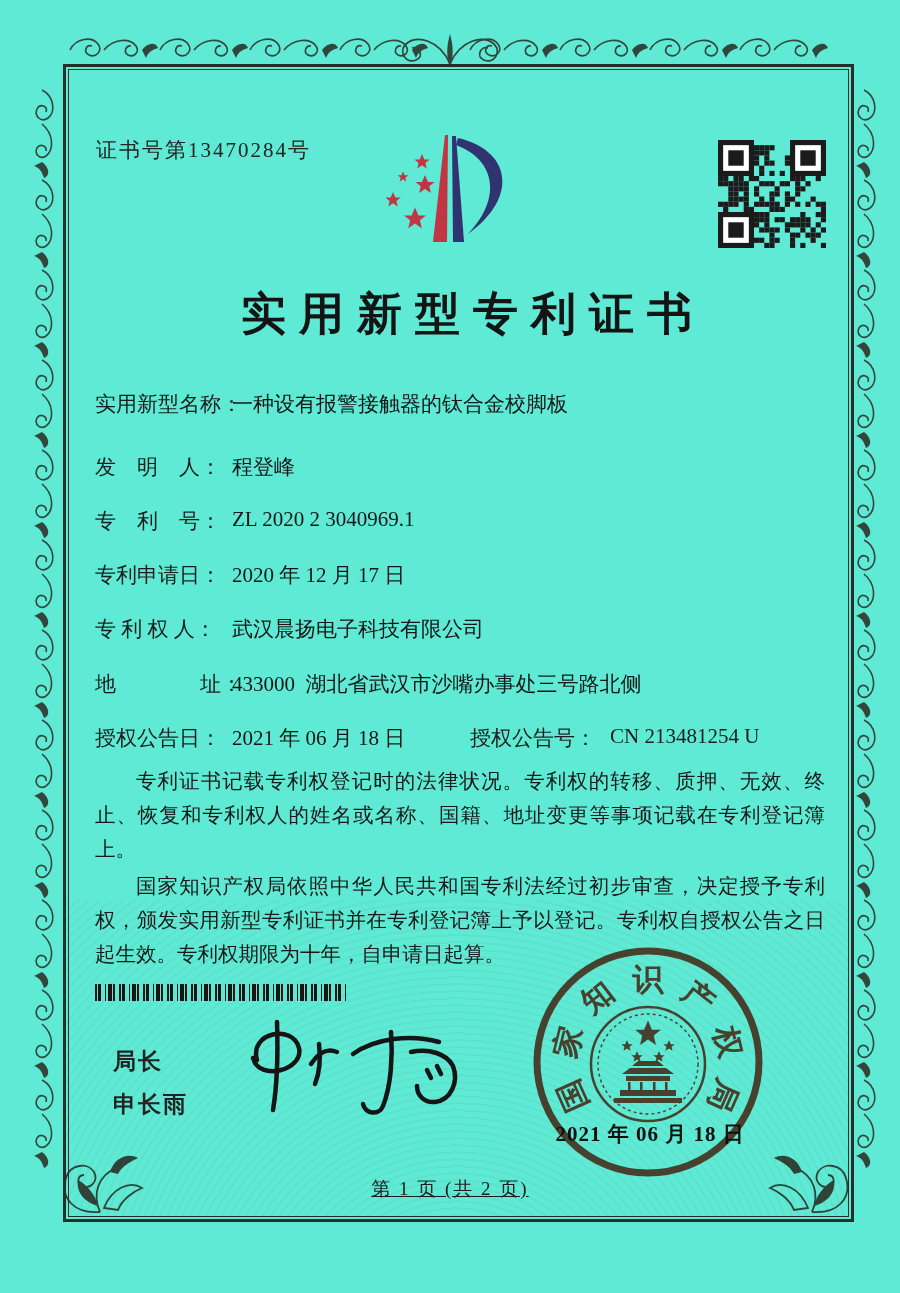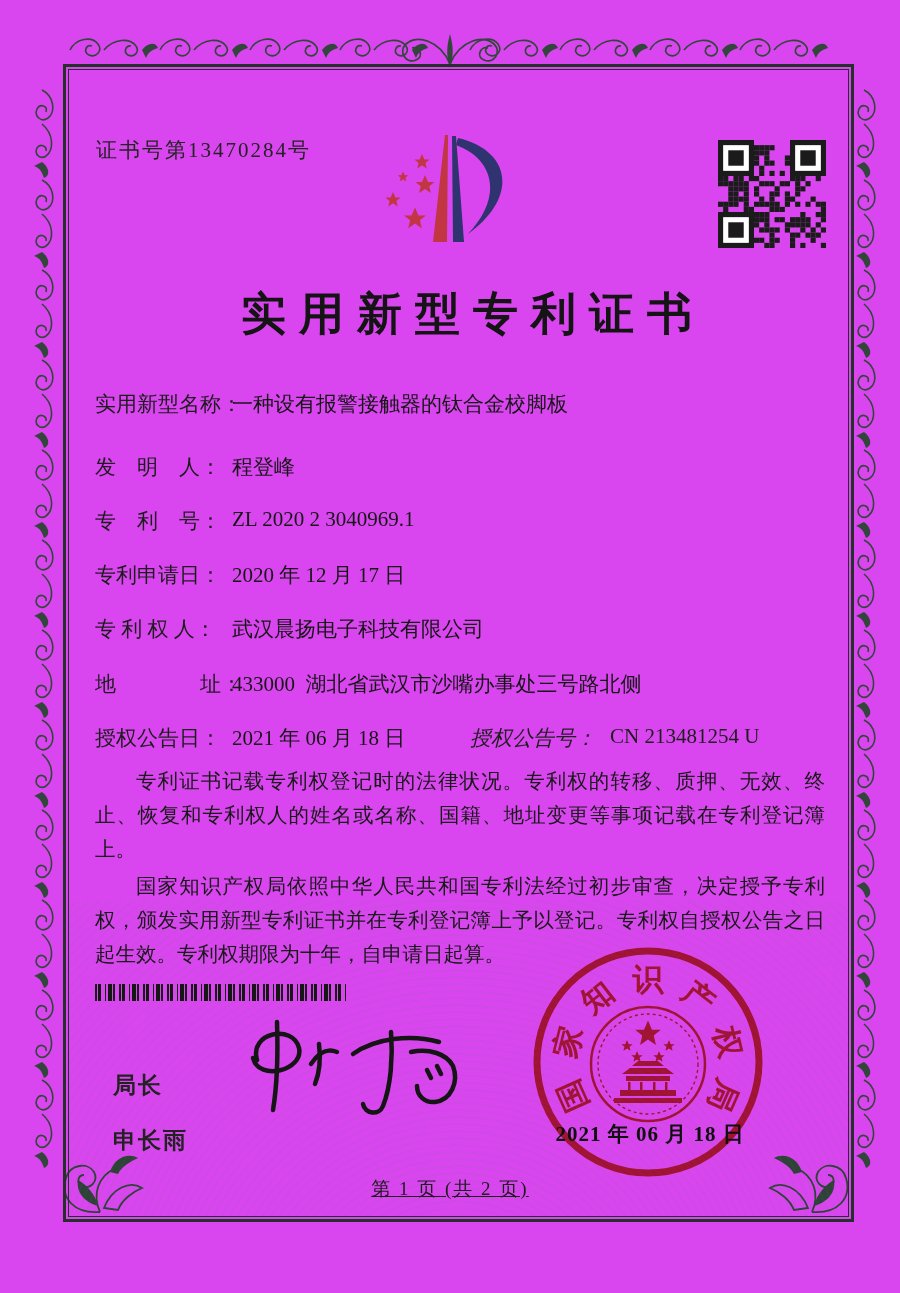--- a/index.html
+++ b/index.html
@@ -1,41 +1,41 @@
 <!DOCTYPE html>
 <html><head>
 <meta charset="utf-8">
 <style>
   html,body{margin:0;padding:0;}
   body{font-family:"Liberation Serif","DejaVu Serif",serif;color:#1e1e1e;}
   .page{position:relative;width:900px;height:1293px;overflow:hidden;
     background:linear-gradient(180deg,#f3ecef 0%,#f1eceе 18%,#f0ecee 25%,#ebeceb 45%,#e7eae4 60%,#e0e7de 72%,#d9e3d9 82%,#d5e0d6 90%,#d7dad4 95%,#cfd2cc 100%);
-    background-color:#d946ef;}
+    background-color:#5eead4;}
   .wave{position:absolute;left:66px;right:52px;top:900px;height:316px;pointer-events:none;
     background:repeating-radial-gradient(circle at 50% 140%, rgba(80,125,100,.07) 0 2px, transparent 2px 7px);}
   .ornate{position:absolute;inset:0;pointer-events:none;}
   .frame{position:absolute;left:63px;top:64px;width:785px;height:1152px;border:3px solid #26302a;}
   .frame::before{content:"";position:absolute;inset:2px;border:1px solid #26302a;}
   .certno{position:absolute;left:96px;top:136px;font-size:21px;letter-spacing:2px;color:#232323;}
   .logo{position:absolute;left:378px;top:130px;}
   .qr{position:absolute;left:718px;top:140px;}
   .title{position:absolute;left:457px;top:268px;transform:translateX(-50%);margin:16px;white-space:nowrap;
     font-size:45px;font-weight:700;letter-spacing:13px;color:#141414;}
   .row{position:absolute;left:0;width:100%;font-size:21px;}
   .lbl{position:absolute;left:95px;white-space:pre-wrap;color:#1c1c1c;}
   .val{position:absolute;left:232px;white-space:pre-wrap;color:#161616;}
-  .lbl2{position:absolute;left:470px;white-space:pre-wrap;font-style:italic;}
+  .lbl2{position:absolute;left:470px;white-space:pre-wrap;}
   .val2{position:absolute;left:610px;white-space:pre-wrap;text-align:center;}
   .paras{position:absolute;left:95px;top:764px;width:730px;font-size:20.5px;line-height:34px;text-align:justify;color:#191919;}
   .paras p{margin:0 0 3px 0;text-indent:2em;}
   .barcode{position:absolute;left:95px;top:984px;width:252px;height:17px;
     background:repeating-linear-gradient(90deg,#161616 0 2px,transparent 2px 3px,#161616 3px 6px,transparent 6px 10px,#161616 10px 11px,transparent 11px 13px,#161616 13px 17px,transparent 17px 18px,#161616 18px 20px,transparent 20px 24px);}
   .director{position:absolute;left:113px;top:1046px;font-family:"Liberation Sans","DejaVu Sans",sans-serif;
     font-size:23px;font-weight:600;color:#222;}
-  .director div{margin-bottom:12px;letter-spacing:2px;margin-top:24px;}
+  .director div{margin-bottom:12px;letter-spacing:2px;}
   .signature{position:absolute;left:215px;top:1008px;}
   .seal{position:absolute;left:528px;top:942px;mix-blend-mode:multiply;opacity:.93;}
   .ringch{font-size:31px;font-weight:700;fill:#b93a28;font-family:"Liberation Serif",serif;}
   .seal-date{position:absolute;left:650px;top:1120px;transform:translateX(-50%);white-space:nowrap;
     font-size:21px;font-weight:600;color:#101010;letter-spacing:1px;}
   .page-footer{position:absolute;left:450px;top:1176px;transform:translateX(-50%);font-size:19px;letter-spacing:2px;color:#1c1c1c;text-decoration:underline;}
   .back-note{position:absolute;left:450px;top:1244px;transform:translateX(-50%);font-size:19px;letter-spacing:4px;color:#2a2a2a;}
 </style>
 </head>
 <body>

